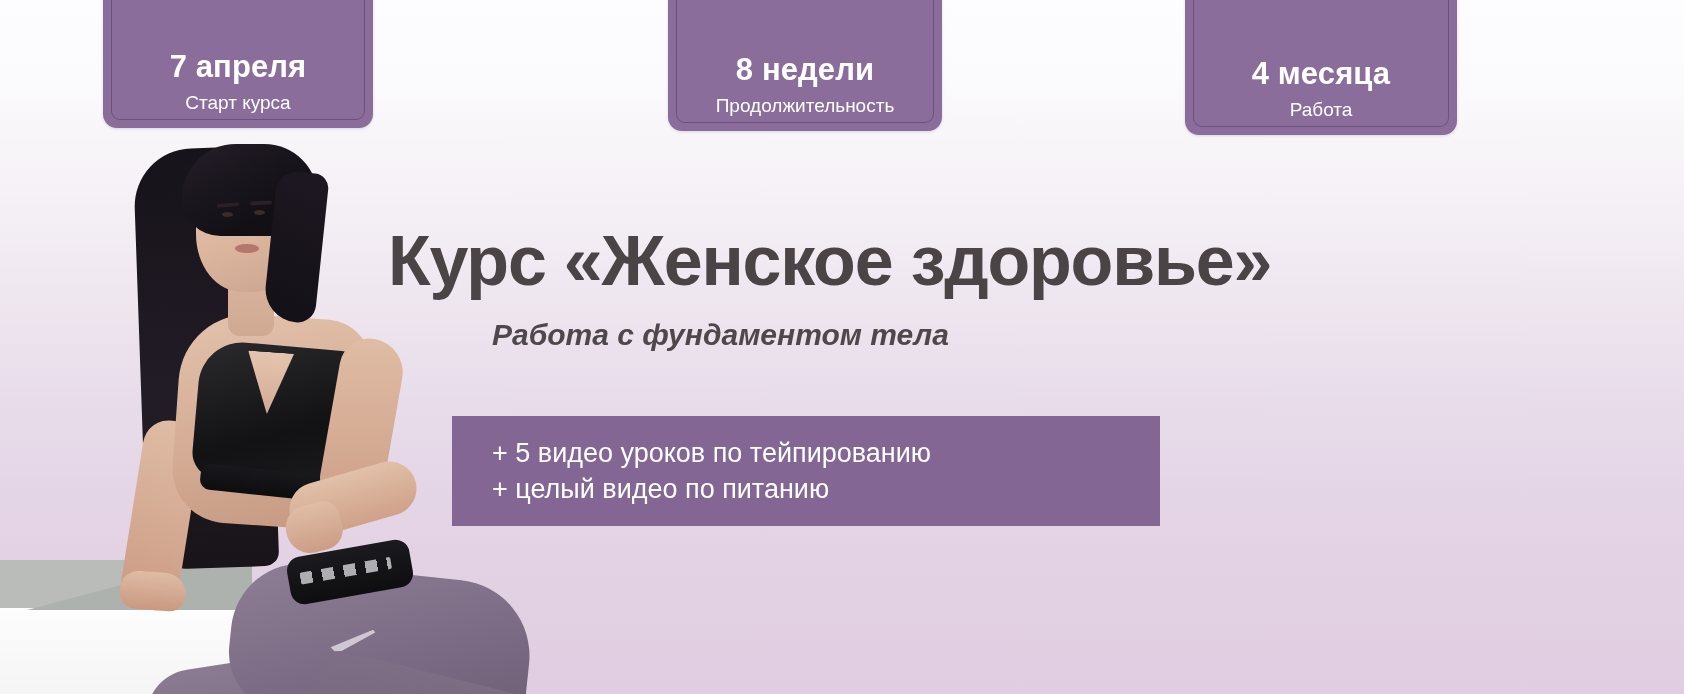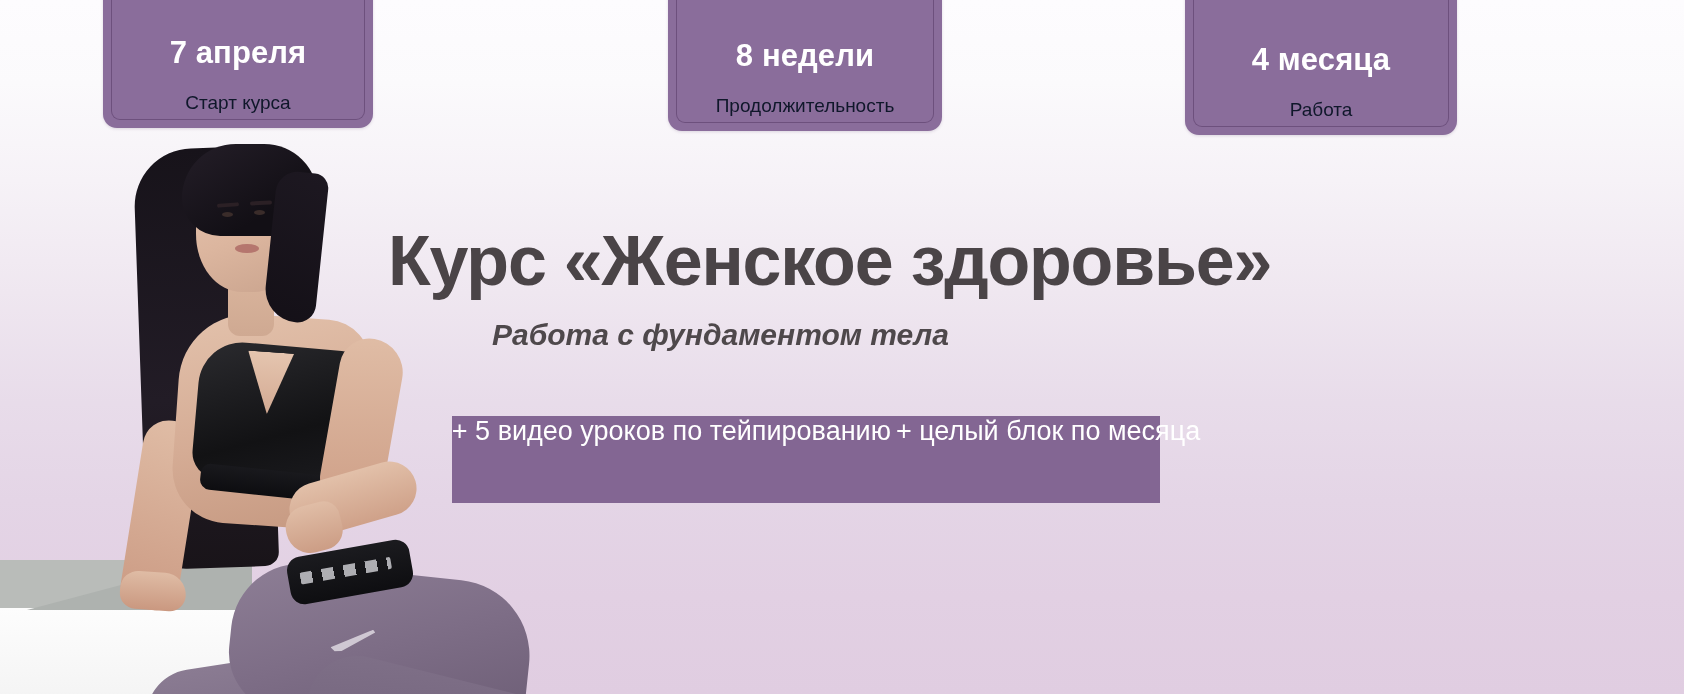--- a/index.html
+++ b/index.html
@@ -50,23 +50,23 @@
   .card-value {
     position:relative; z-index:2;
     font-size:31px; font-weight:bold;
     letter-spacing:.1px; line-height:1;
     text-align:center;
     white-space:nowrap;
   }
   .card-label {
     position:relative; z-index:2;
     font-size:19px; font-weight:normal;
-    line-height:1; margin-top:25px;
+    line-height:1; margin-top:11px;
     text-align:center; white-space:nowrap;
-    color:#0f172a;
+    color:#ffffff;
   }
 
   #card-0 { left:103px;  width:270px; height:162px; }
   #card-1 { left:668px;  width:274px; height:165px; }
   #card-2 { left:1185px; width:272px; height:169px; }
 
   
   .model { position:absolute; left:0px; top:120px; width:620px; height:574px; z-index:4; }
 
   .plinth {
@@ -214,23 +214,23 @@
   }
   .subtitle {
     position:absolute; left:492px; top:320px; z-index:7;
     font-size:30px; font-style:italic; font-weight:bold;
     color:#4e484b; line-height:1; white-space:nowrap;
   }
 
   
   .banner {
     position:absolute; left:452px; top:416px; z-index:7;
-    width:708px; height:87px;
+    width:708px; height:110px;
     background:#836693;
-    display:flex; flex-direction:row;
+    display:flex; flex-direction:column;
     justify-content:center;
     padding-left:40px; gap:5px;
   }
   .banner-line {
     color:#ffffff; font-size:27px; font-weight:normal;
     line-height:1.12; white-space:nowrap;
   }
 </style>
 </head>
 <body>
@@ -264,21 +264,21 @@
     <div class="eye" id="eye-l"></div>
     <div class="eye" id="eye-r"></div>
     <div class="lips"></div>
   </div>
 
   <h1 class="headline">Курс «Женское здоровье»</h1>
   <div class="subtitle">Работа с фундаментом тела</div>
 
   <div class="banner">
     <div class="banner-line">+ 5 видео уроков по тейпированию</div>
-    <div class="banner-line">+ целый блок по месяца</div>
+    <div class="banner-line">+ целый видео по питанию</div>
   </div>
 
   <div class="cards">
 
     <div class="card" id="card-0">
       <div class="card-inner"></div>
       <div class="card-value">7 апреля</div>
       <div class="card-label">Старт курса</div>
     </div>
 

